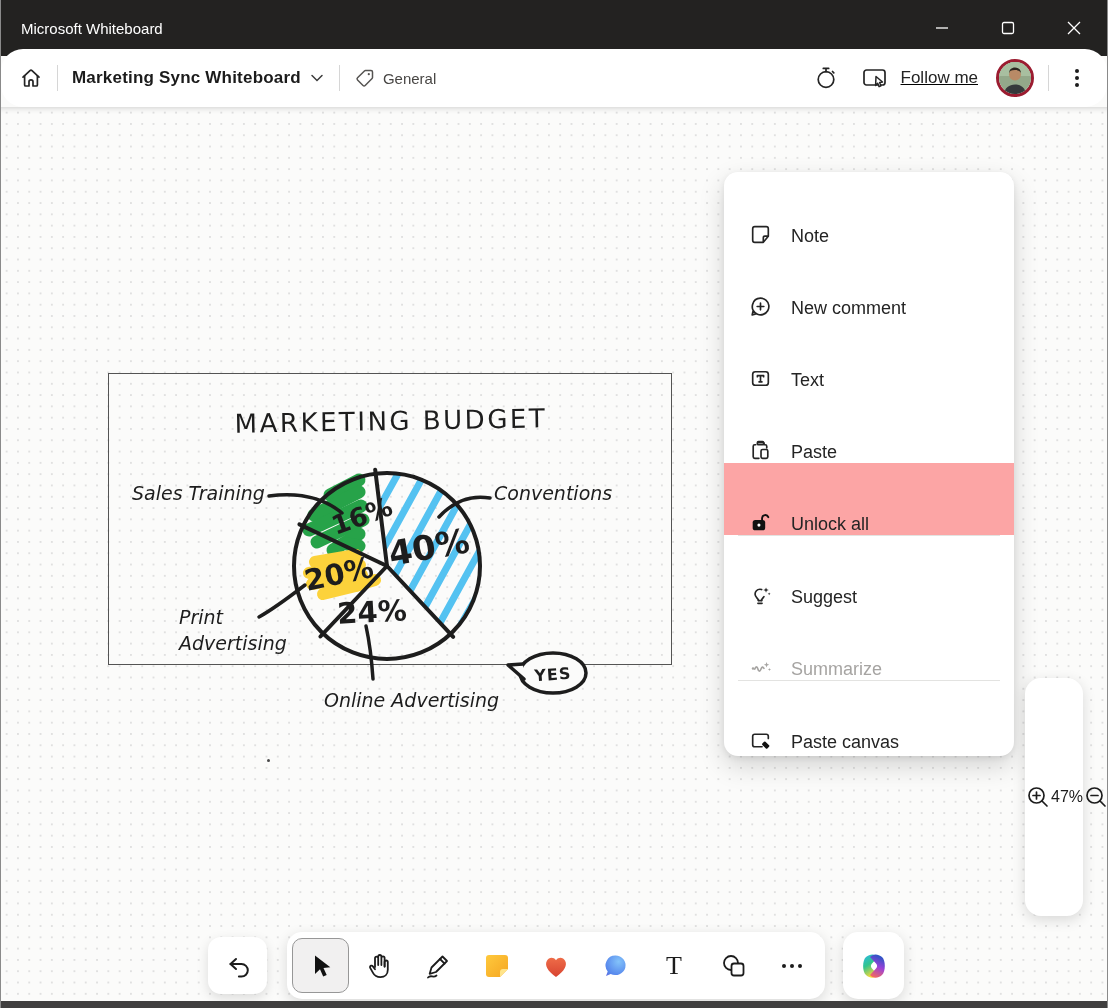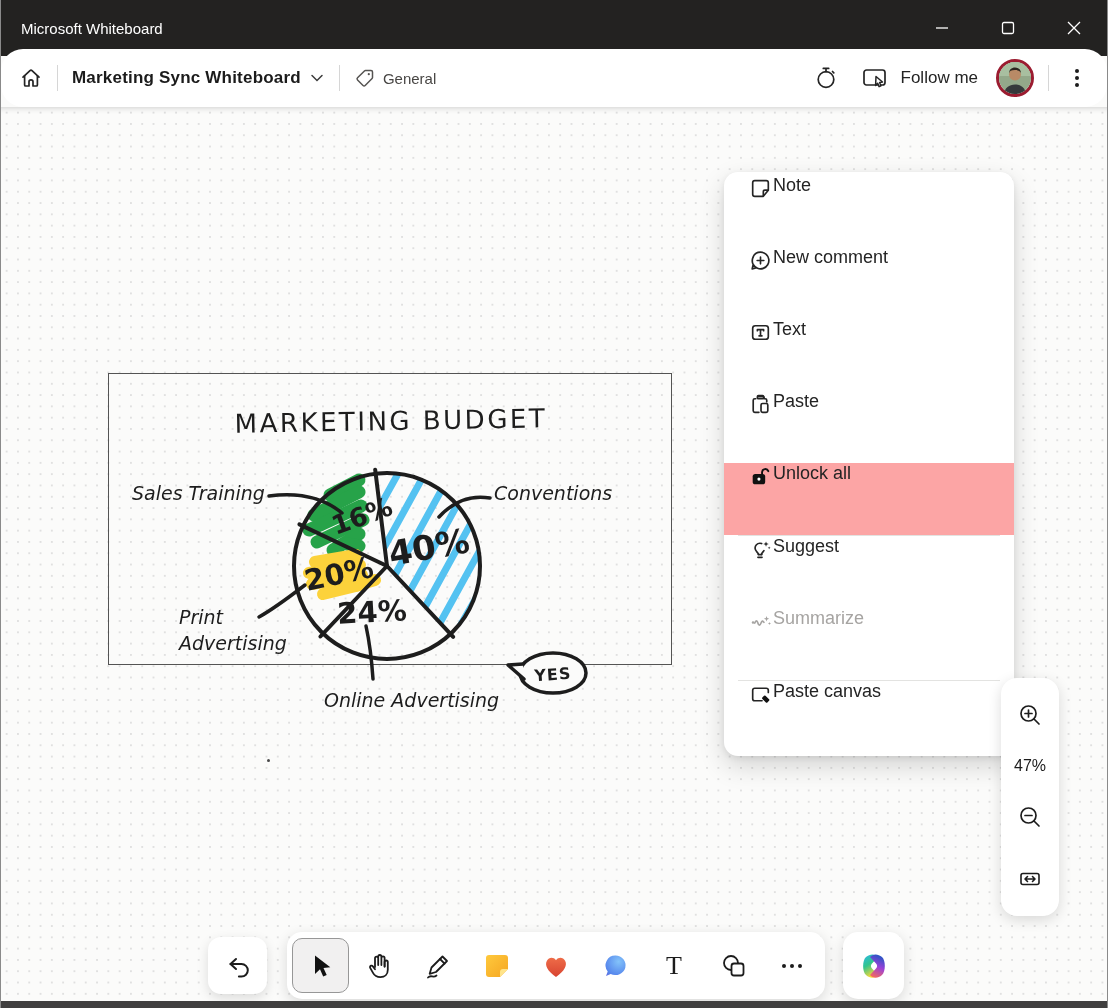--- a/index.html
+++ b/index.html
@@ -20,21 +20,21 @@
   
   .header { position:absolute; left:0; top:49px; width:100%; height:58px; background:#ffffff;
             display:flex; align-items:center; padding:0 16px 0 14px;border-radius:22px; }
   .hdr-left { display:flex; align-items:center; gap:10px; flex:1; min-width:0; }
   .icon-btn { display:flex; align-items:center; justify-content:center; padding:4px; border-radius:4px; }
   .v-div { width:1px; height:26px; background:#d6d6d6; }
   .board-title-wrap { display:flex; align-items:center; gap:8px; padding:2px 4px; }
   .board-title { font-size:17px; font-weight:bold; color:#1b1b1b; letter-spacing:.2px; white-space:nowrap; }
   .tag-chip { display:flex; align-items:center; gap:7px; padding:2px 4px; }
   .tag-label { font-size:15px; color:#484644; }
-  .hdr-right { display:flex; align-items:center; gap:14px; }
+  .hdr-right { display:flex; align-items:center; gap:14px;text-decoration:underline; }
   .follow-wrap { display:flex; align-items:center; gap:12px; padding:2px 4px; }
   .follow-label { font-size:17px; color:#242424; }
   .avatar { width:38px; height:38px; border-radius:50%; border:3px solid #9b1c30; overflow:hidden;
             background:#fff; display:flex; align-items:center; justify-content:center; }
   .avatar svg { display:block; }
 
   
   .canvas { position:absolute; left:0; top:107px; width:1106px; height:894px; background:#fbfbfa;
             background-image:radial-gradient(circle, #e0e0e0 1.1px, transparent 1.3px);
             background-size:11.3px 11.3px;
@@ -48,31 +48,31 @@
   .draw-frame svg { display:block; }
   .hand-title { font-family:"DejaVu Sans", sans-serif; font-size:26px; letter-spacing:2.5px; fill:#1d1d1d; }
   .hand-label { font-family:"DejaVu Sans", sans-serif; font-style:italic; font-size:19px; fill:#1d1d1d; }
   .hand-pct   { font-family:"DejaVu Sans", sans-serif; font-weight:bold; fill:#1d1d1d; }
   .hand-yes   { font-family:"DejaVu Sans", sans-serif; font-weight:bold; font-size:16px; letter-spacing:1px; fill:#1d1d1d; }
 
   
   .ctx-menu { position:absolute; left:723px; top:65px; width:290px; background:#ffffff;
               border-radius:14px; box-shadow:0 10px 26px rgba(0,0,0,.16), 0 2px 6px rgba(0,0,0,.08);
               padding:3px 0; }
-  .ctx-item { height:72px; display:flex; align-items:flex-start; padding-left:23px; }
+  .ctx-item { height:72px; display:flex; align-items:flex-end; gap:18px; padding-left:23px; }
   .ctx-item .mi { width:26px; height:26px; display:flex; align-items:center; justify-content:center; }
   .ctx-label { font-size:18px; color:#242424; }
   .ctx-item.highlighted { background:#fca5a5; }
   .ctx-item.disabled .ctx-label { color:#a6a4a2; }
   .ctx-sep { border-top:1px solid #e3e3e1; margin:0 14px; }
 
   
-  .zoom-panel { position:absolute; left:1000px; top:571px; width:58px; height:238px; background:#ffffff;
+  .zoom-panel { position:absolute; left:1024px; top:571px; width:58px; height:238px; background:#ffffff;
                 border-radius:16px; box-shadow:0 4px 14px rgba(0,0,0,.14);
-                display:flex; flex-direction:column; align-items:center; justify-content:space-around; padding:6px 0; }
+                display:flex; flex-direction:row; align-items:center; justify-content:space-around; padding:6px 0; }
   .zoom-level { font-size:16px; color:#1c1c1c; }
   .zoom-btn { display:flex; align-items:center; justify-content:center; width:40px; height:40px; }
 
   
   .undo-panel { position:absolute; left:207px; top:830px; width:59px; height:57px; background:#fff;
                 border-radius:13px; box-shadow:0 4px 12px rgba(0,0,0,.13);
                 display:flex; align-items:center; justify-content:center; }
   .main-toolbar { position:absolute; left:286px; top:825px; width:538px; height:67px; background:#fff;
                   border-radius:15px; box-shadow:0 4px 14px rgba(0,0,0,.14);
                   display:flex; align-items:center; padding:0 5px; gap:2px; }

